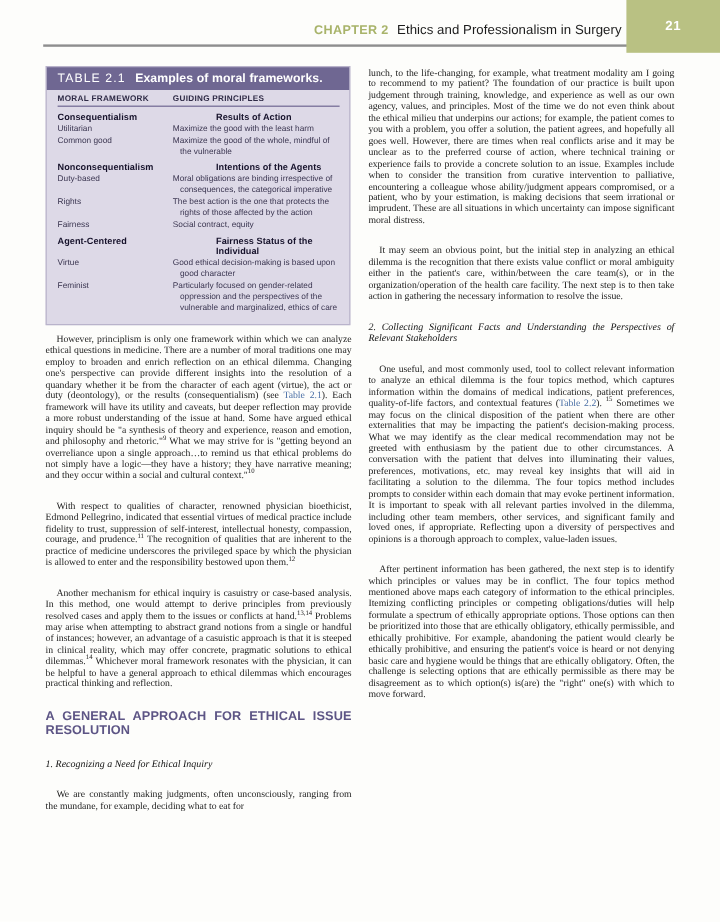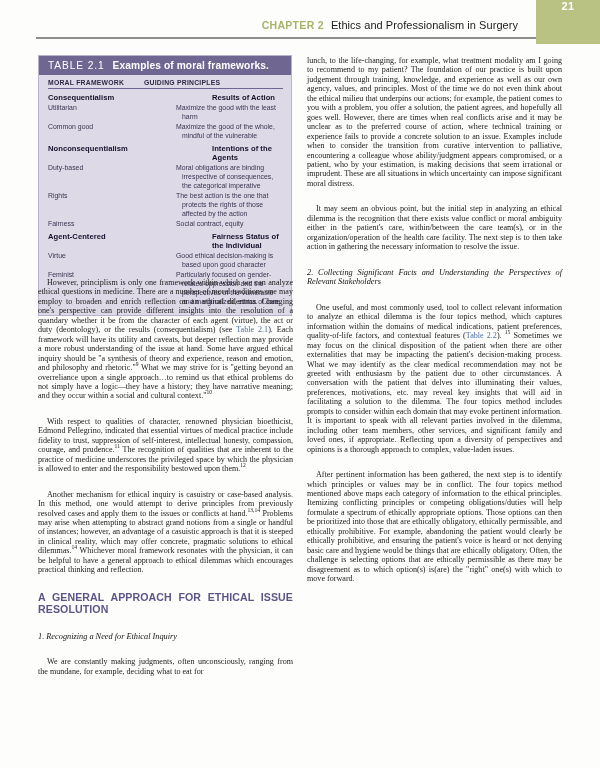--- a/index.html
+++ b/index.html
@@ -60,25 +60,25 @@
     font-family: "Liberation Sans", sans-serif;
     font-size: 11px;
     font-weight: normal;
     color: #1c1c1c;
     letter-spacing: 0.05px;
   }
   .page-number-box {
     position: absolute;
     right: 0;
     top: 0;
-    width: 64px;
+    width: 78px;
     height: 44px;
     background: #b9c183;
     display: flex;
-    align-items: flex-start;
+    align-items: center;
     justify-content: center;
   }
   .page-number-box span {
     font-family: "Liberation Sans", sans-serif;
     font-size: 11px;
     font-weight: bold;
     color: #ffffff;
     letter-spacing: 0.5px;
   }
 
@@ -176,21 +176,20 @@
     color: #3a3550;
   }
   .tcell-r {
     flex: 1;
     font-family: "Liberation Sans", sans-serif;
     font-size: 6.9px;
     line-height: 9px;
     color: #3a3550;
     text-indent: -6px;
     padding-left: 6px;
-    margin-left: 32px;
   }
   .trow.grouphead { margin-top: 4px; margin-bottom: 1px; gap: 36px; }
   .trow.grouphead .tcell-l,
   .trow.grouphead .tcell-r {
     font-weight: bold;
     font-size: 7.6px;
     color: #16122b;
     text-indent: 0;
     padding-left: 0;
     letter-spacing: 0.05px;

